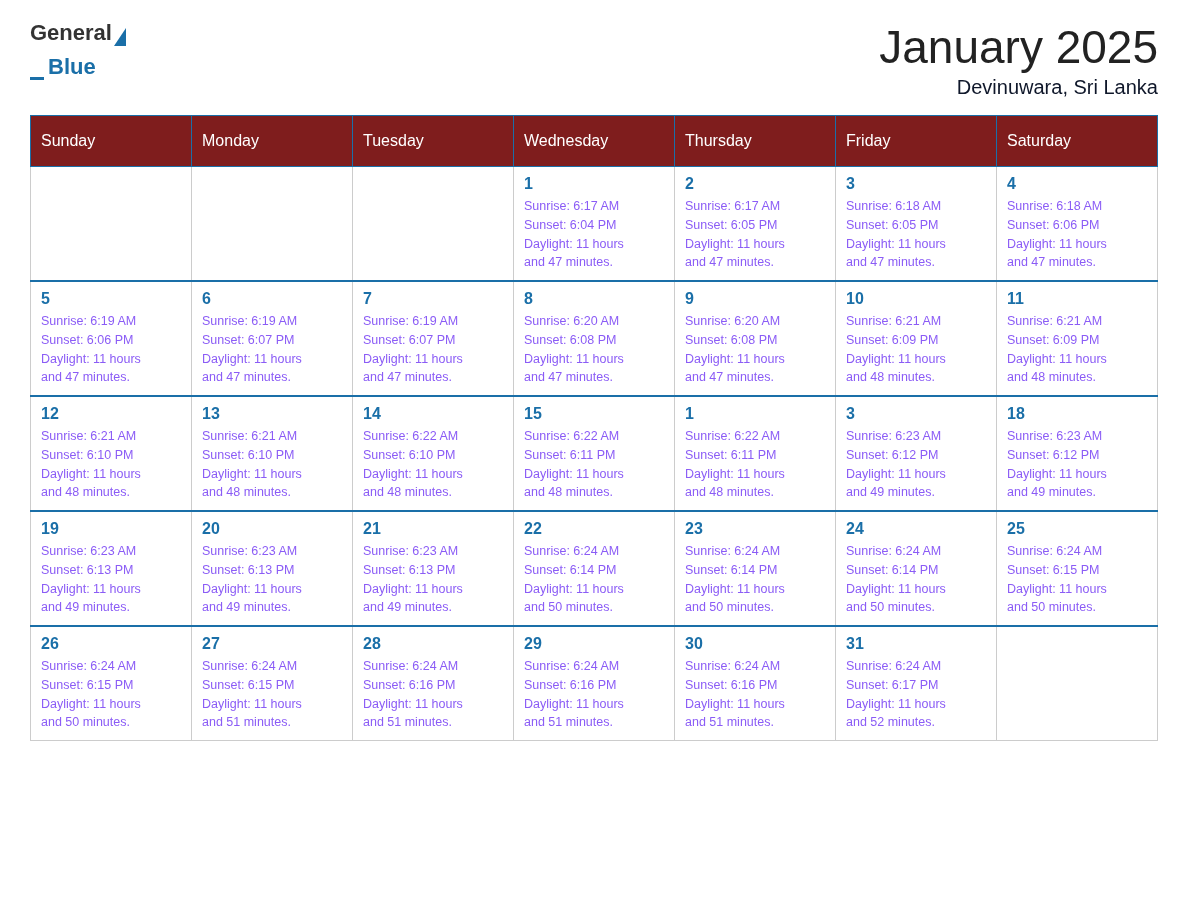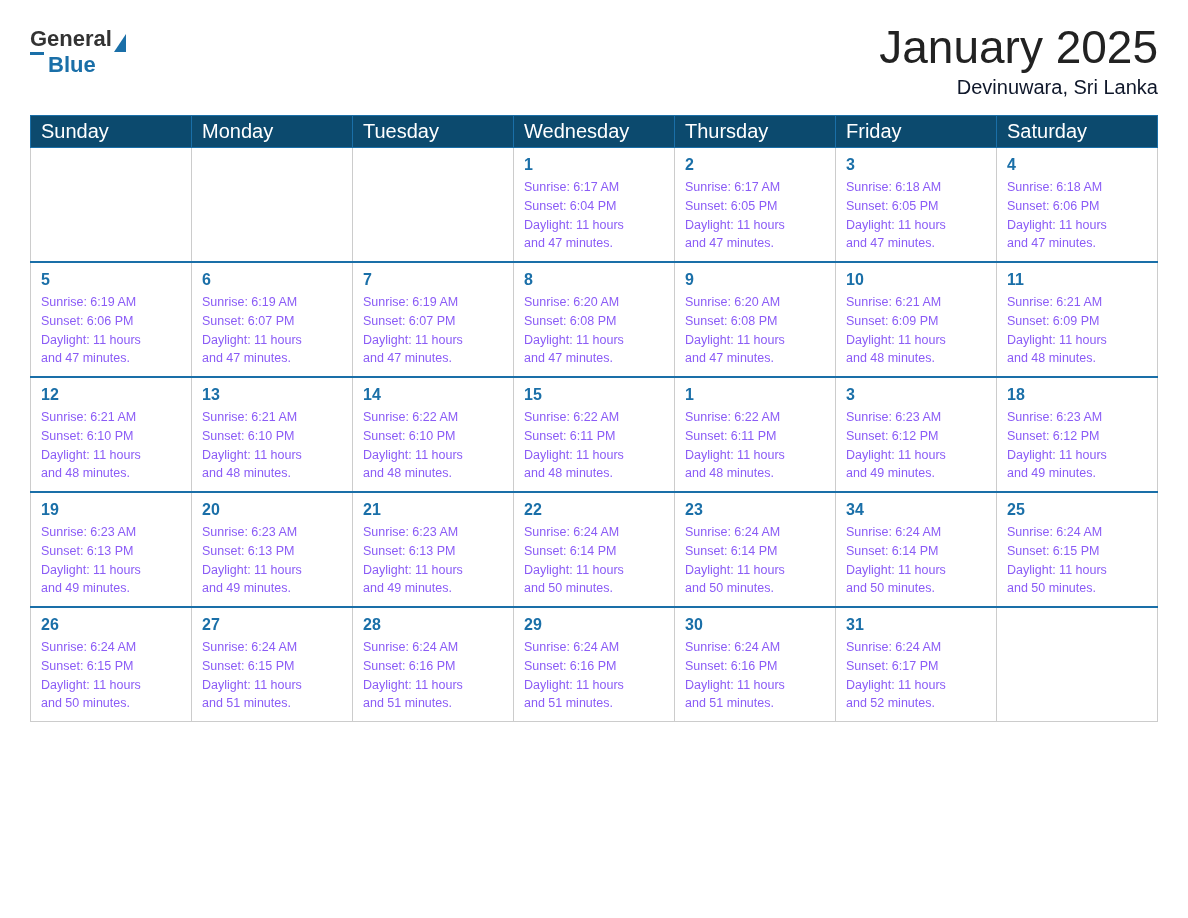--- a/index.html
+++ b/index.html
@@ -13,21 +13,20 @@
     .header {
       display: flex;
       justify-content: space-between;
       align-items: flex-start;
       margin-bottom: 16px;
     }
     .logo-text-general {
       font-size: 22px;
       font-weight: bold;
       color: #333;
-      margin-top: 6px;
     }
     .logo-text-blue {
       font-size: 22px;
       font-weight: bold;
       color: #1a6fa8;
     }
     .logo-triangle {
       width: 0;
       height: 0;
       border-left: 12px solid transparent;
@@ -39,21 +38,22 @@
     .logo-area {
       display: flex;
       flex-direction: column;
     }
     .logo-line1 {
       display: flex;
       align-items: flex-end;
     }
     .logo-line2 {
       display: flex;
-      align-items: flex-start;
+      align-items: flex-end;
+      margin-top: 8px;
     }
     .logo-line2-bar {
       width: 14px;
       height: 3px;
       background: #1a6fa8;
       margin-right: 4px;
     }
     .title-area {
       text-align: right;
       margin-left: 23px;
@@ -67,25 +67,25 @@
       font-size: 20px;
       color: #0f172a;
       margin-top: 2px;
     }
     .calendar {
       width: 100%;
       border-collapse: collapse;
       border: 1px solid #aaa;
     }
     .calendar th {
-      background: #0c4a6e;
+      background: #7f1d1d;
       color: #fff;
-      font-size: 20px;
+      font-size: 16px;
       font-weight: normal;
-      padding: 4px 10px;
+      padding: 16px 10px;
       text-align: left;
       border: 1px solid #1a6fa8;
     }
     .calendar td {
       vertical-align: top;
       padding: 8px 10px;
       border: 1px solid #ccc;
       width: 14.28%;
       min-height: 110px;
     }
@@ -305,21 +305,21 @@
 and 50 minutes.</div>
         </td>
         <td>
           <div class="day-number">23</div>
           <div class="day-info" style="white-space: pre-line;">Sunrise: 6:24 AM
 Sunset: 6:14 PM
 Daylight: 11 hours
 and 50 minutes.</div>
         </td>
         <td>
-          <div class="day-number">34</div>
+          <div class="day-number">24</div>
           <div class="day-info" style="white-space: pre-line;">Sunrise: 6:24 AM
 Sunset: 6:14 PM
 Daylight: 11 hours
 and 50 minutes.</div>
         </td>
         <td>
           <div class="day-number">25</div>
           <div class="day-info" style="white-space: pre-line;">Sunrise: 6:24 AM
 Sunset: 6:15 PM
 Daylight: 11 hours

